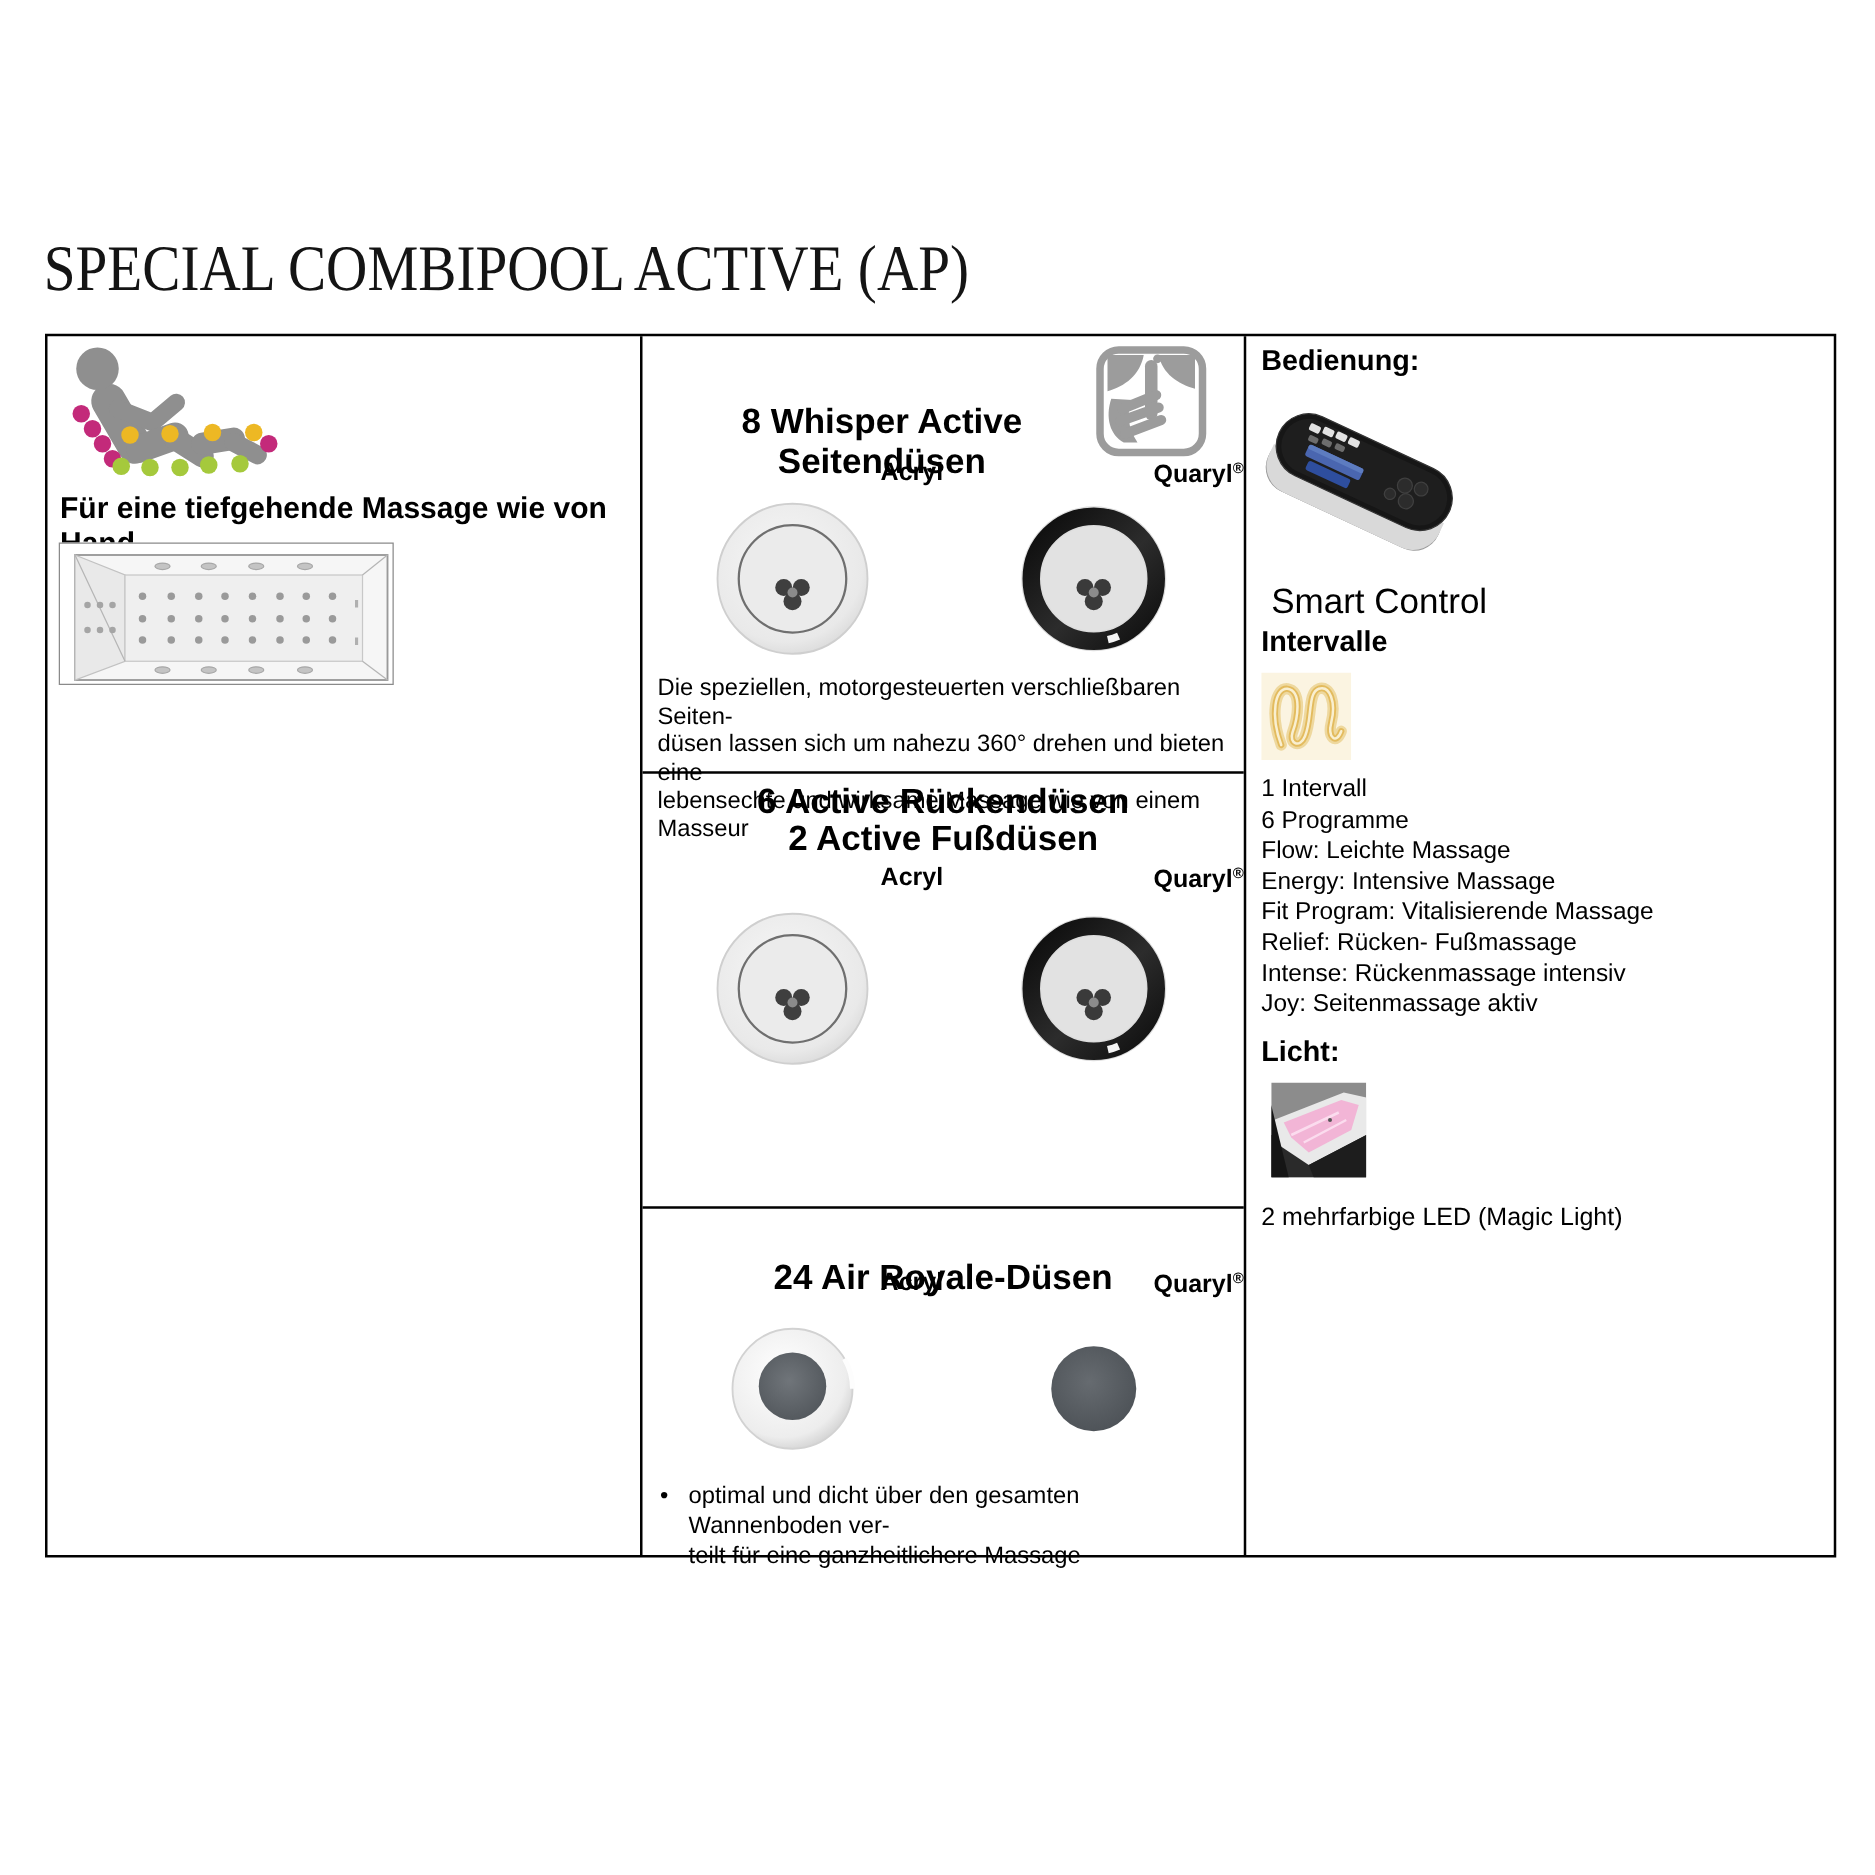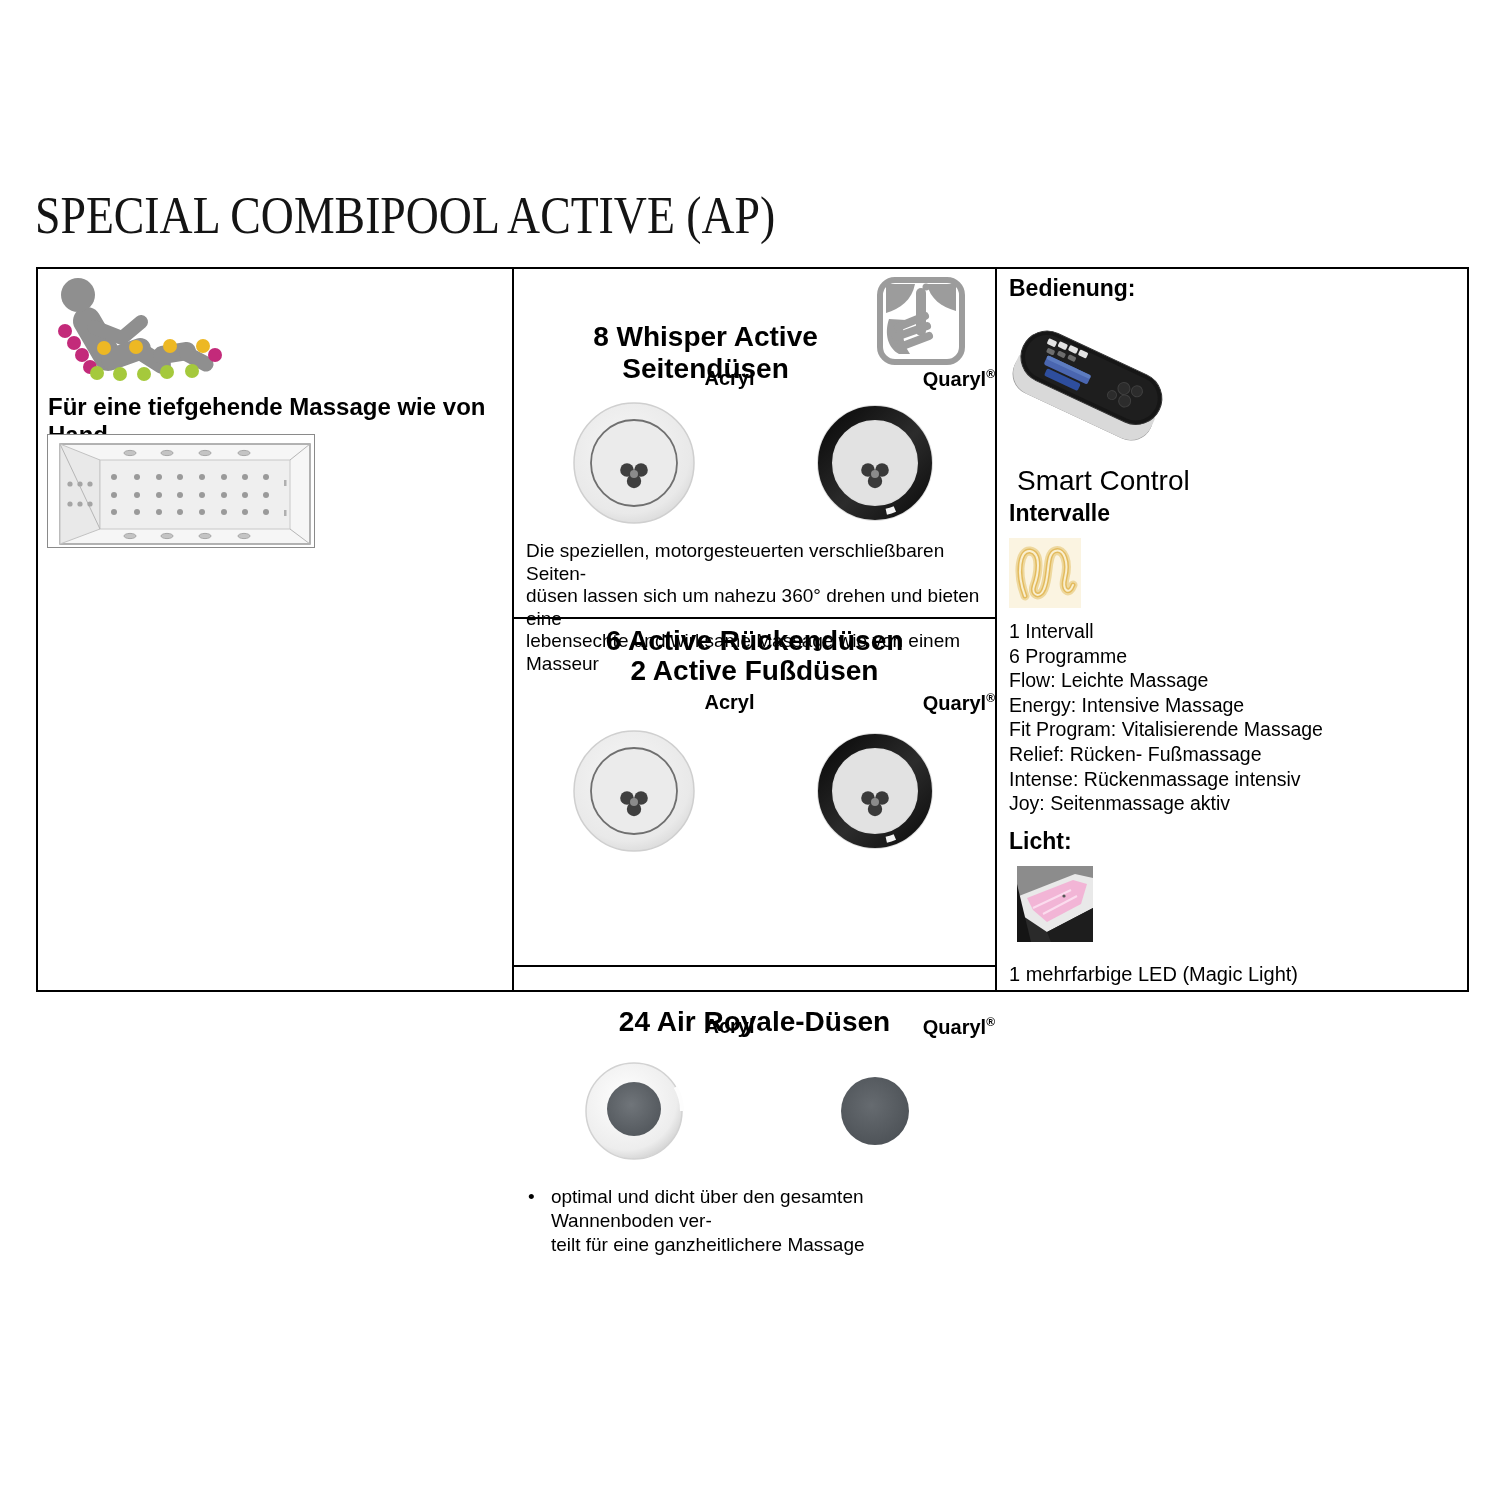--- a/index.html
+++ b/index.html
@@ -2,21 +2,21 @@
 <html><head>
 <meta charset="utf-8">
 <style>
   html,body{margin:0;padding:0;background:#fff;}
   body{width:1500px;height:1500px;position:relative;font-family:"Liberation Sans","DejaVu Sans",sans-serif;color:#000;overflow:hidden;}
   .page-title{position:absolute;left:35px;top:186px;font-family:"Liberation Serif","DejaVu Serif",serif;font-weight:400;font-size:52px;letter-spacing:0px;transform:scaleX(.88);transform-origin:left top;color:#141414;white-space:nowrap;}
   .spec-table{position:absolute;left:36px;top:267px;width:1429px;border:2px solid #000;background:#fff;}
   .trow{display:grid;grid-template-columns:476px 483px 466px;}
   .hcell{box-sizing:border-box;height:46px;background:#dfe5ea;border-right:2px solid #000;border-bottom:2px solid #000;font-weight:bold;font-size:19px;padding:11px 0 0 12px;}
   .hcell.last{border-right:none;}
-  .bcell{box-sizing:border-box;height:721px;border-right:2px solid #000;position:relative;}
+  .bcell{box-sizing:border-box;height:975px;border-right:2px solid #000;position:relative;}
   .bcell.last{border-right:none;}
   
   .person-svg{position:absolute;left:8px;top:6px;}
   .pool-caption{position:absolute;left:10px;top:124px;font-size:24px;font-weight:bold;}
   .tub-box{position:absolute;left:9px;top:165px;width:268px;height:114px;border:1px solid #8a8a8a;box-sizing:border-box;background:#fff;}
   
   .sec{position:relative;border-bottom:2px solid #000;}
   .sec1{height:348px;}
   .sec2{height:346px;}
   .sec3{height:275px;border-bottom:none;}
@@ -369,16 +369,16 @@
           <path d="M10,32 L56,14 L70,18 L64,38 L30,56 L16,44 Z" fill="#f2b5d6"></path>
           <g stroke="#fbdcee" stroke-width="2" fill="none">
             <path d="M16,42 L54,24"></path>
             <path d="M26,48 L60,30"></path>
           </g>
           <circle cx="47" cy="30" r="1.6" fill="#555"></circle>
           <path d="M0,18 L14,76 L0,76 Z" fill="#151515"></path>
           <path d="M30,66 L76,42 L76,76 L34,76 Z" fill="#1d1d1d"></path>
         </svg>
       </span>
-      <div class="fn-led-label">1 mehrfarbige LED (Magic Light)</div>
+      <div class="fn-led-label">2 mehrfarbige LED (Magic Light)</div>
     </div>
   </div>
 </div>
 
 </body></html>

